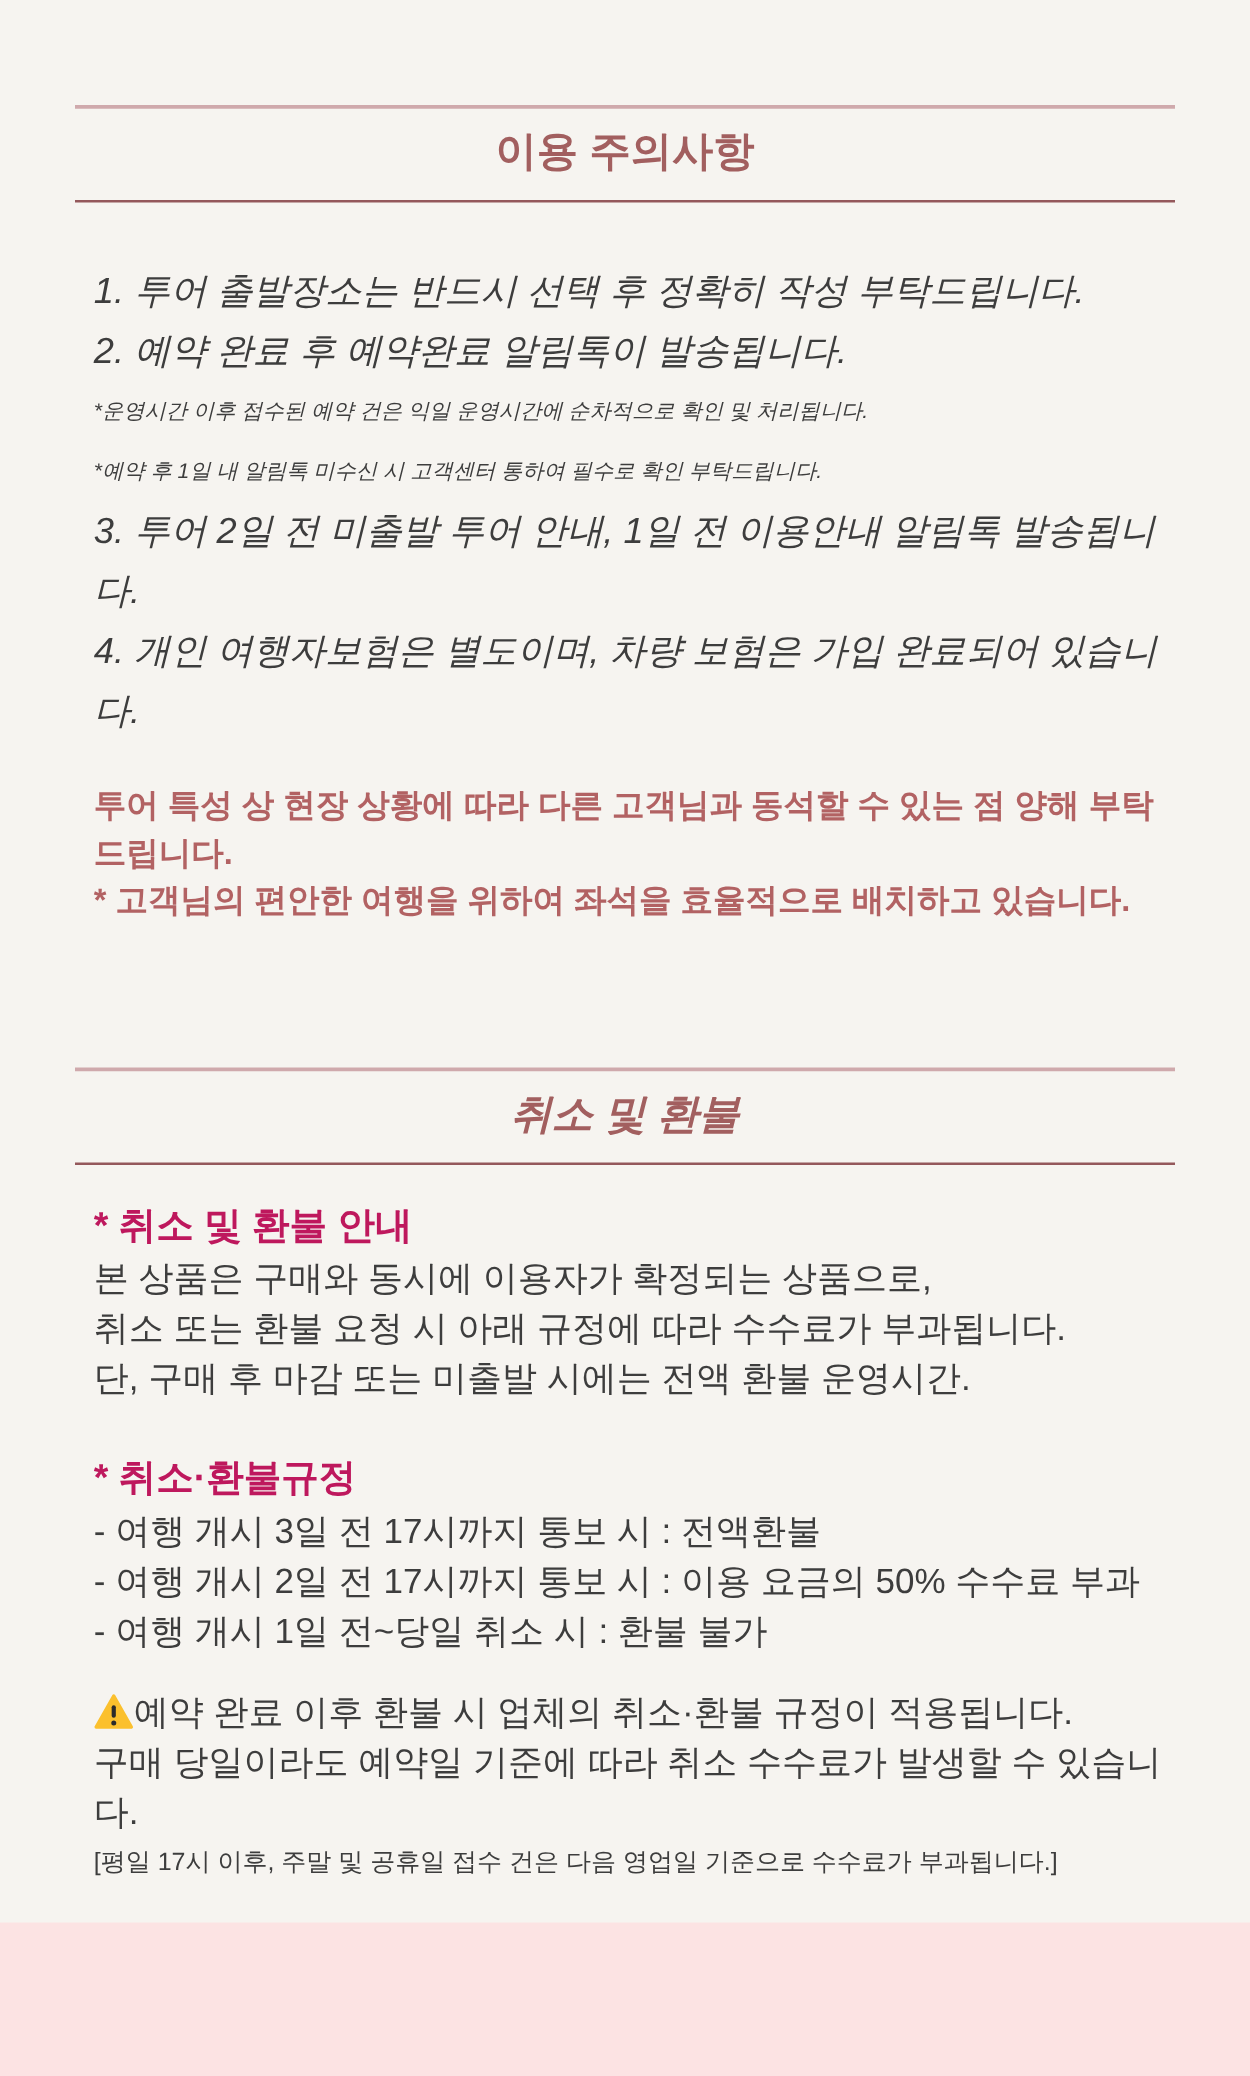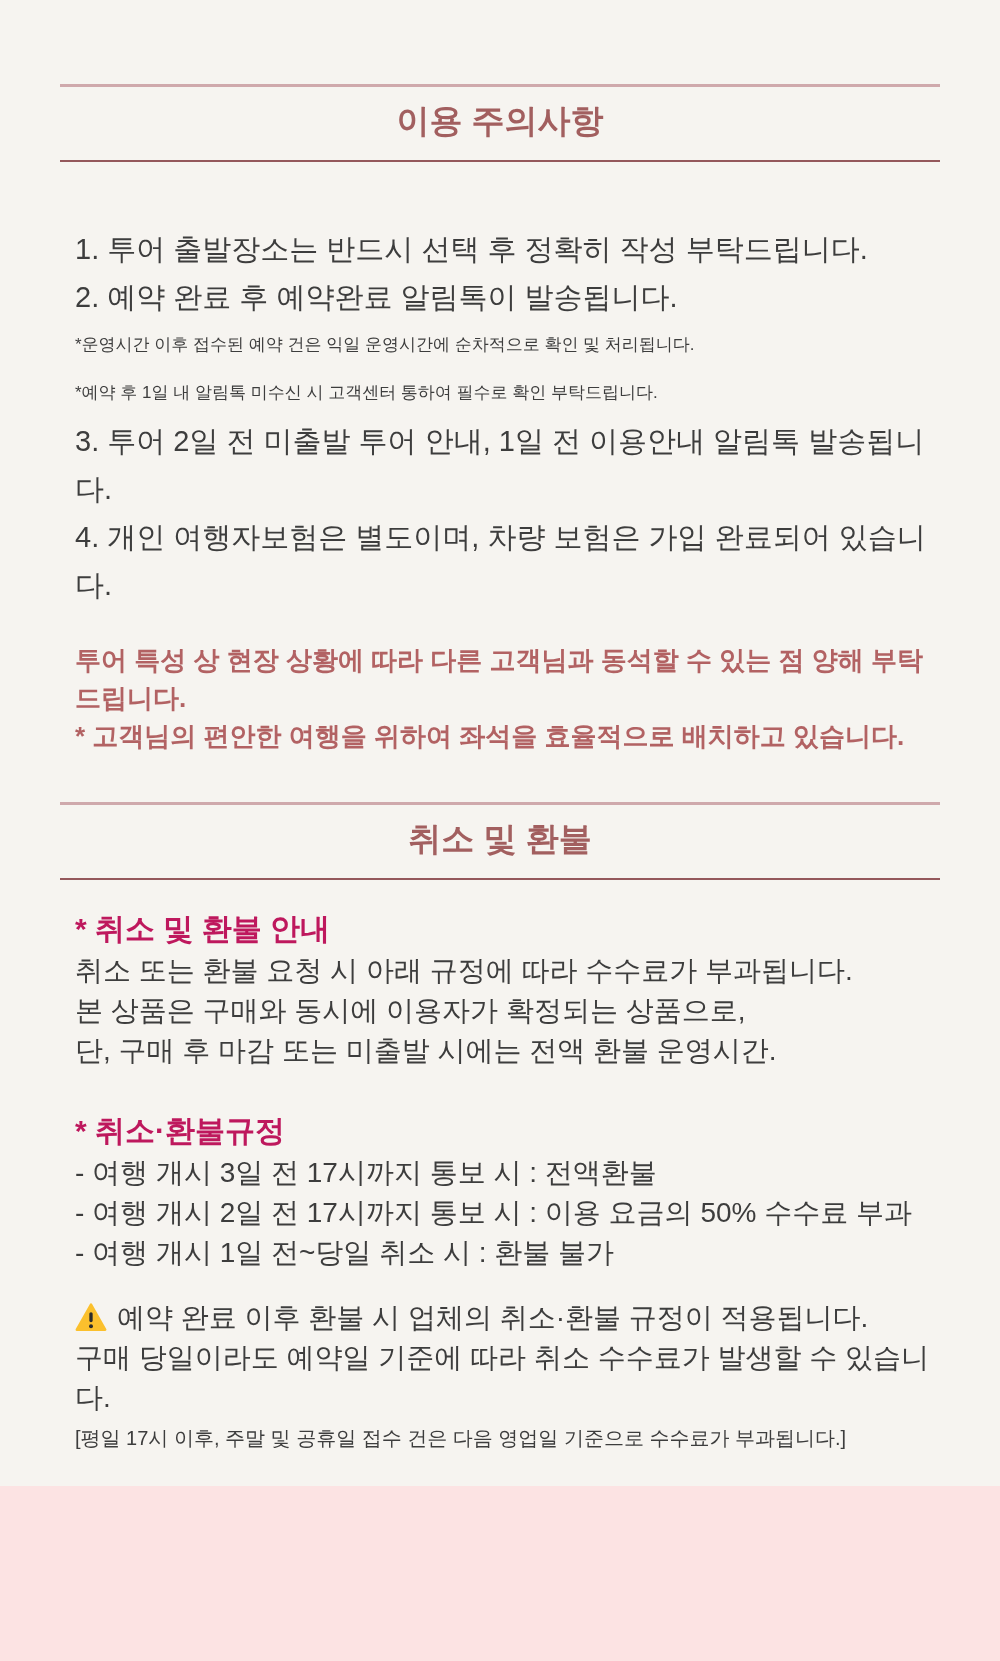--- a/index.html
+++ b/index.html
@@ -18,25 +18,25 @@
   .rule-light { height: 3px; background: #cfa9ac; }
   .rule-dark  { height: 2px; background: #94585b; }
   .section-title {
     text-align: center;
     font-size: 33px;
     font-weight: bold;
     color: #a25f5f;
     padding: 12px 0 16px 0;
   }
   .header-notice { margin-top: 84px; }
-  .header-refund { margin-top: 47px; }
+  .header-refund { margin-top: 115px; font-style: italic; }
 
   .content { margin: 0 60px; padding-left: 15px; }
 
-  .notice-list { margin-top: 63px; }
+  .notice-list { margin-top: 47px; font-style: italic; }
   .notice-line { font-size: 29px; line-height: 48px; }
   .notice-line.small { font-size: 17px; }
 
   .highlight-block { margin-top: 32px; }
   .highlight-line {
     font-size: 26px;
     font-weight: bold;
     line-height: 38px;
     color: #b26263;
   }
@@ -45,21 +45,21 @@
     font-size: 30px;
     font-weight: bold;
     line-height: 44px;
     color: #be185d;
   }
   .refund-guide { margin-top: 27px; }
   .body-line { font-size: 28px; line-height: 40px; }
   .refund-policy { margin-top: 38px; }
 
   .warning-block { margin-top: 25px; }
-  .warning-first { display: flex; align-items: center; gap: 10px; }
+  .warning-first { display: flex; align-items: center; gap: 0; }
   .warning-icon { display: inline-flex; flex: 0 0 auto; }
   .warning-note { font-size: 20px; line-height: 40px; }
 
   .footer {
     margin-top: 28px;
     width: 1000px;
     height: 303px;
     background: #fce3e3;
     text-align: center;
     padding-top: 80px;
@@ -92,22 +92,22 @@
   </div>
 
   <div class="section-header header-refund">
     <div class="rule rule-light"></div>
     <div class="section-title">취소 및 환불</div>
     <div class="rule rule-dark"></div>
   </div>
 
   <div class="content refund-guide">
     <p class="sub-heading">* 취소 및 환불 안내</p>
+    <p class="body-line">본 상품은 구매와 동시에 이용자가 확정되는 상품으로,</p>
     <p class="body-line">취소 또는 환불 요청 시 아래 규정에 따라 수수료가 부과됩니다.</p>
-    <p class="body-line">본 상품은 구매와 동시에 이용자가 확정되는 상품으로,</p>
     <p class="body-line">단, 구매 후 마감 또는 미출발 시에는 전액 환불 운영시간.</p>
   </div>
 
   <div class="content refund-policy">
     <p class="sub-heading">* 취소·환불규정</p>
     <p class="body-line">-  여행 개시 3일 전 17시까지 통보 시 : 전액환불</p>
     <p class="body-line">-  여행 개시 2일 전 17시까지 통보 시 : 이용 요금의 50% 수수료 부과</p>
     <p class="body-line">-  여행 개시 1일 전~당일 취소 시 : 환불 불가</p>
   </div>
 

